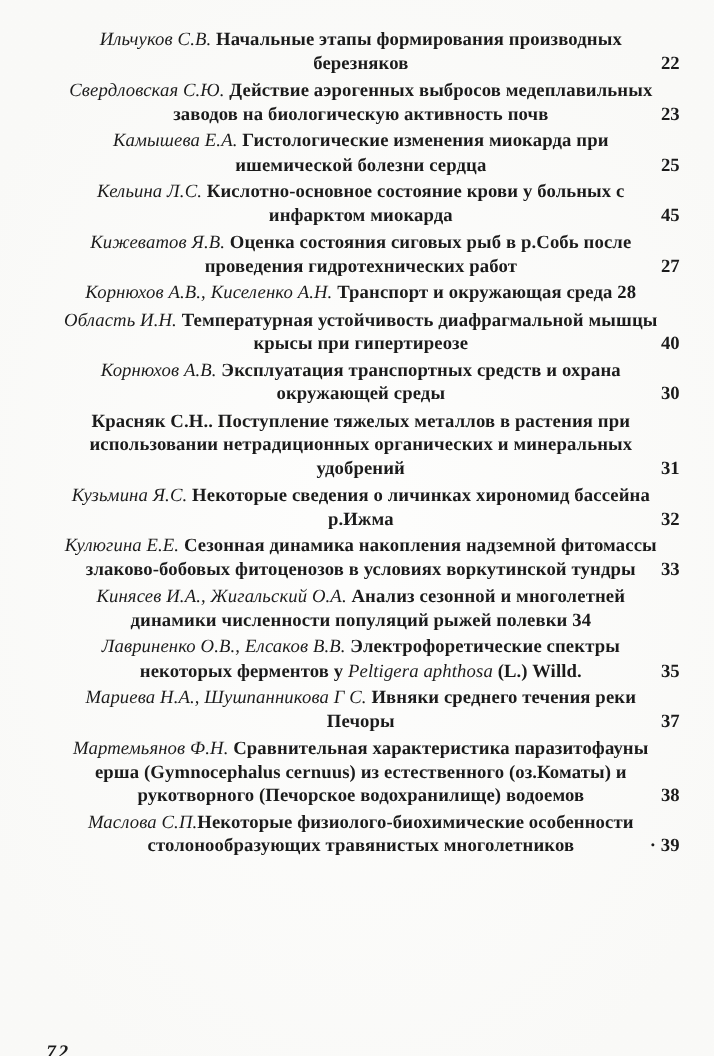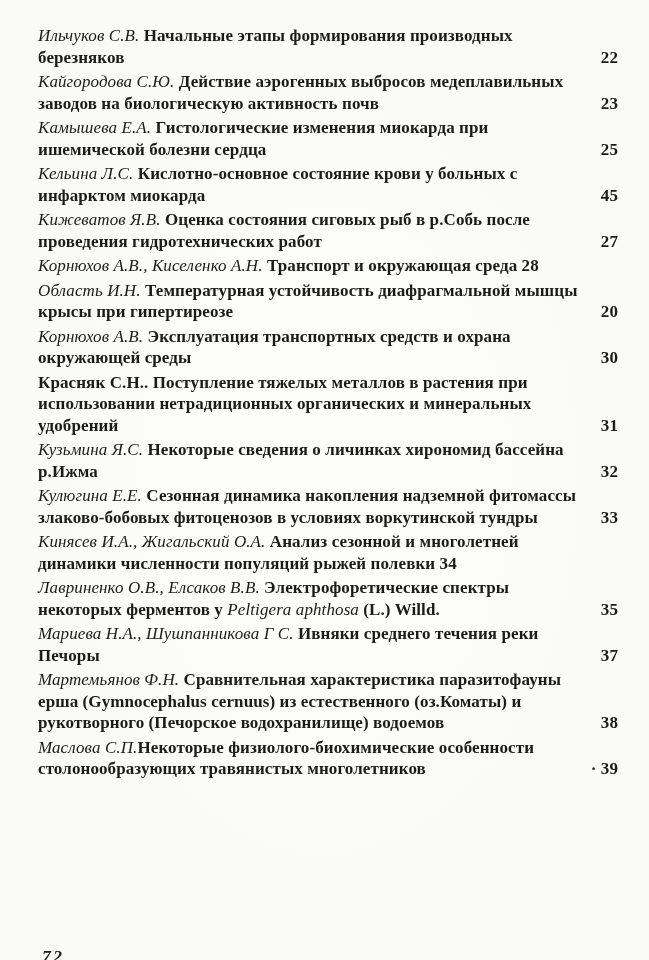--- a/index.html
+++ b/index.html
@@ -22,20 +22,21 @@
     left:38px; top:25px;
     width:580px;
   }
   .entry {
     position:relative;
     white-space:pre-wrap;
     font-size:17px;
     line-height:21.5px;
     margin-bottom:3px;
     letter-spacing:0.1px;
+    text-align:center;
   }
   .authors { font-style:italic; font-weight:400; }
   .authors.upright { font-style:normal; font-weight:700; }
   .title { font-weight:700; }
   .latin-italic { font-style:italic; font-weight:400; }
   .page-num {
     position:absolute;
     right:0; bottom:0;
     font-weight:700;
     white-space:nowrap;
@@ -50,31 +51,31 @@
     letter-spacing:2.5px;
   }
 </style>
 </head>
 <body>
 
 <div class="page">
   <div class="toc">
       <div class="entry"><span class="authors">Ильчуков С.В.</span> <span class="title">Начальные этапы формирования производных
 березняков</span><span class="page-num">22</span></div>
-      <div class="entry"><span class="authors">Кайгородова С.Ю.</span> <span class="title">Действие аэрогенных выбросов медеплавильных
+      <div class="entry"><span class="authors">Свердловская С.Ю.</span> <span class="title">Действие аэрогенных выбросов медеплавильных
 заводов на биологическую активность почв</span><span class="page-num">23</span></div>
       <div class="entry"><span class="authors">Камышева Е.А.</span> <span class="title">Гистологические изменения миокарда при
 ишемической болезни сердца</span><span class="page-num">25</span></div>
       <div class="entry"><span class="authors">Кельина Л.С.</span> <span class="title">Кислотно-основное состояние крови у больных с
 инфарктом миокарда</span><span class="page-num">45</span></div>
       <div class="entry"><span class="authors">Кижеватов Я.В.</span> <span class="title">Оценка состояния сиговых рыб в р.Собь после
 проведения гидротехнических работ</span><span class="page-num">27</span></div>
       <div class="entry"><span class="authors">Корнюхов А.В., Киселенко А.Н.</span> <span class="title">Транспорт и окружающая среда</span><span class="page-inline"> 28</span></div>
       <div class="entry"><span class="authors">Область И.Н.</span> <span class="title">Температурная устойчивость диафрагмальной мышцы
-крысы при гипертиреозе</span><span class="page-num">20</span></div>
+крысы при гипертиреозе</span><span class="page-num">40</span></div>
       <div class="entry"><span class="authors">Корнюхов А.В.</span> <span class="title">Эксплуатация транспортных средств и охрана
 окружающей среды</span><span class="page-num">30</span></div>
       <div class="entry"><span class="authors upright">Красняк С.Н..</span> <span class="title">Поступление тяжелых металлов в растения при
 использовании нетрадиционных органических и минеральных
 удобрений</span><span class="page-num">31</span></div>
       <div class="entry"><span class="authors">Кузьмина Я.С.</span> <span class="title">Некоторые сведения о личинках хирономид бассейна
 р.Ижма</span><span class="page-num">32</span></div>
       <div class="entry"><span class="authors">Кулюгина Е.Е.</span> <span class="title">Сезонная динамика накопления надземной фитомассы
 злаково-бобовых фитоценозов в условиях воркутинской тундры</span><span class="page-num">33</span></div>
       <div class="entry"><span class="authors">Кинясев И.А., Жигальский О.А.</span> <span class="title">Анализ сезонной и многолетней

